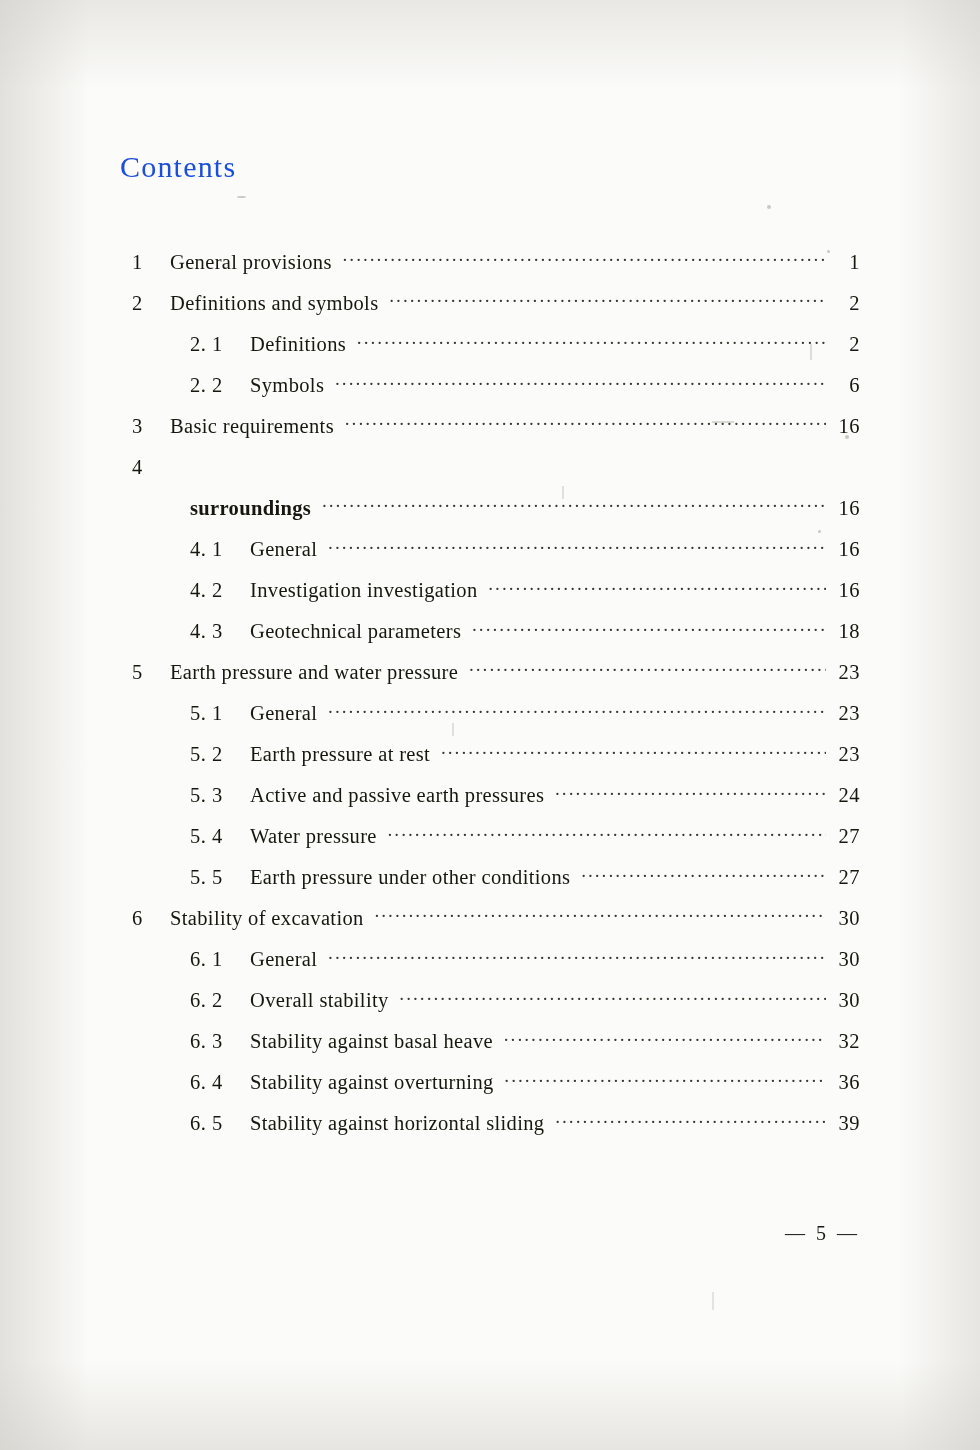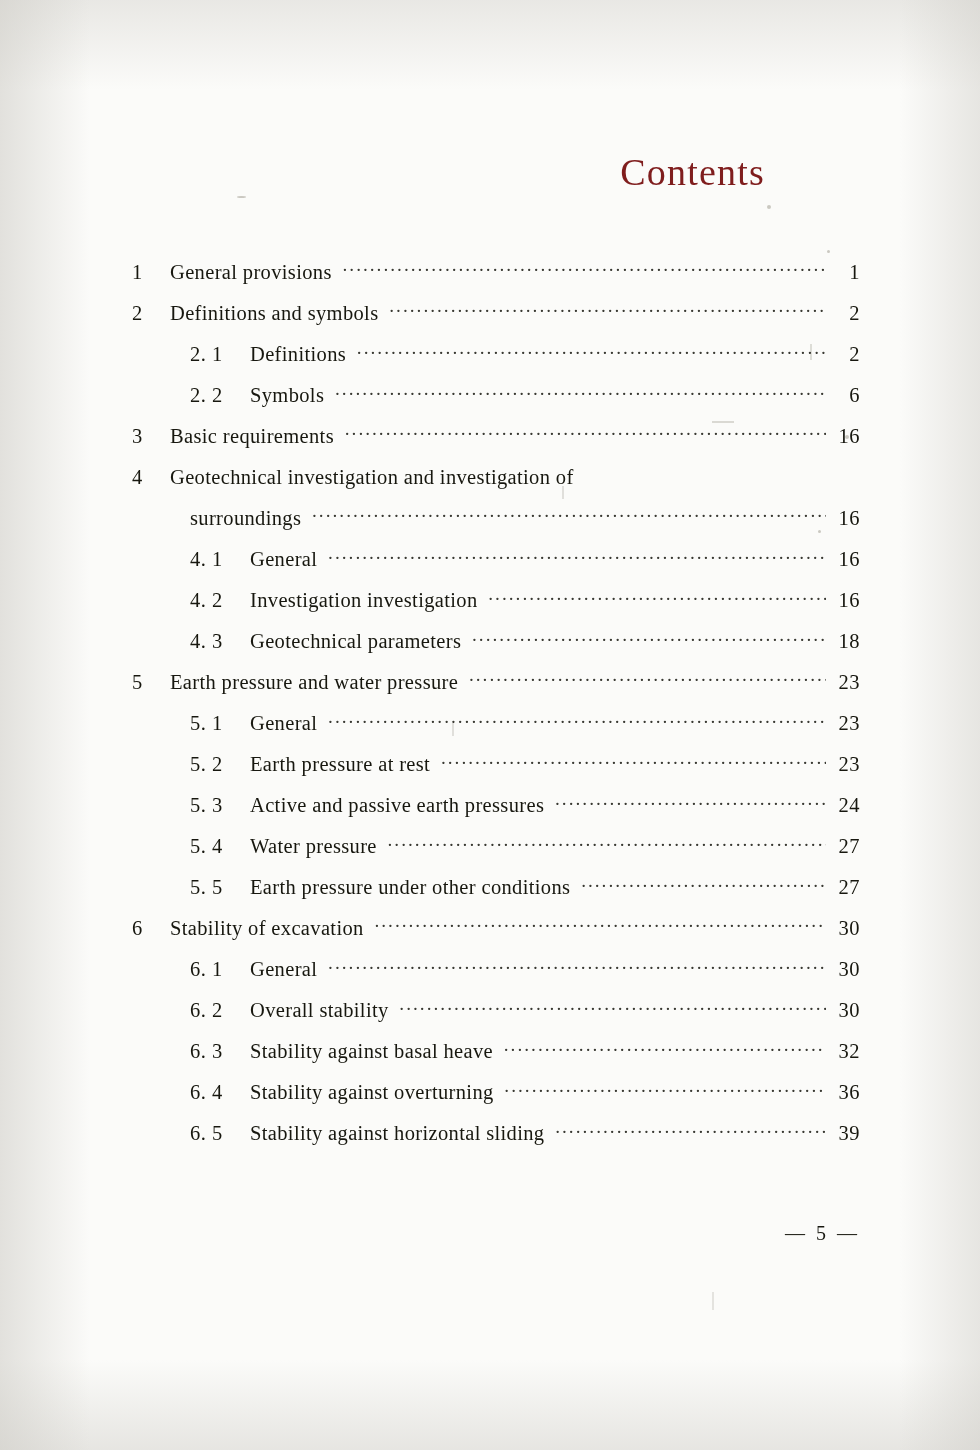--- a/index.html
+++ b/index.html
@@ -34,27 +34,27 @@
       linear-gradient(to top, rgba(205,203,197,0.45) 0px, rgba(251,251,249,0) 90px);
     pointer-events: none;
   }
   .content {
     position: absolute;
     left: 120px;
     top: 150px;
     width: 740px;
   }
   .doc-title {
-    text-align: right;
-    font-size: 38px;
+    text-align: left;
+    font-size: 30px;
     letter-spacing: 1.2px;
     margin: 0 0 68px 0;
     padding-right: 95px;
     font-weight: normal;
-    color: #7f1d1d;
+    color: #1d4ed8;
   }
   .toc {
     margin: 0 0 0 12px;
     padding: 0;
     list-style: none;
   }
   .toc-row {
     display: flex;
     align-items: baseline;
     font-size: 20.5px;
@@ -85,20 +85,21 @@
   .label {
     flex: 0 0 auto;
     margin-left: 20px;
     letter-spacing: 0.35px;
   }
   .level-2 .label {
     margin-left: 12px;
   }
   .cont .label {
     margin-left: 0;
+    font-weight: bold;
   }
   .leader {
     flex: 1 1 auto;
     overflow: hidden;
     white-space: nowrap;
     margin: 0 8px 0 10px;
     position: relative;
     top: -3px;
     color: #3a3a33;
     font-size: 19px;
@@ -185,21 +186,20 @@
 
       <li class="toc-row level-1">
         <span class="num">3</span>
         <span class="label">Basic requirements</span>
         <span class="leader"></span>
         <span class="pg">16</span>
       </li>
 
       <li class="toc-row level-1">
         <span class="num">4</span>
-        <span class="label">Geotechnical investigation and investigation of</span>
         <span class="leader none"></span>
         <span class="pg"></span>
       </li>
 
       <li class="toc-row cont">
         <span class="label">surroundings</span>
         <span class="leader"></span>
         <span class="pg">16</span>
       </li>
 

